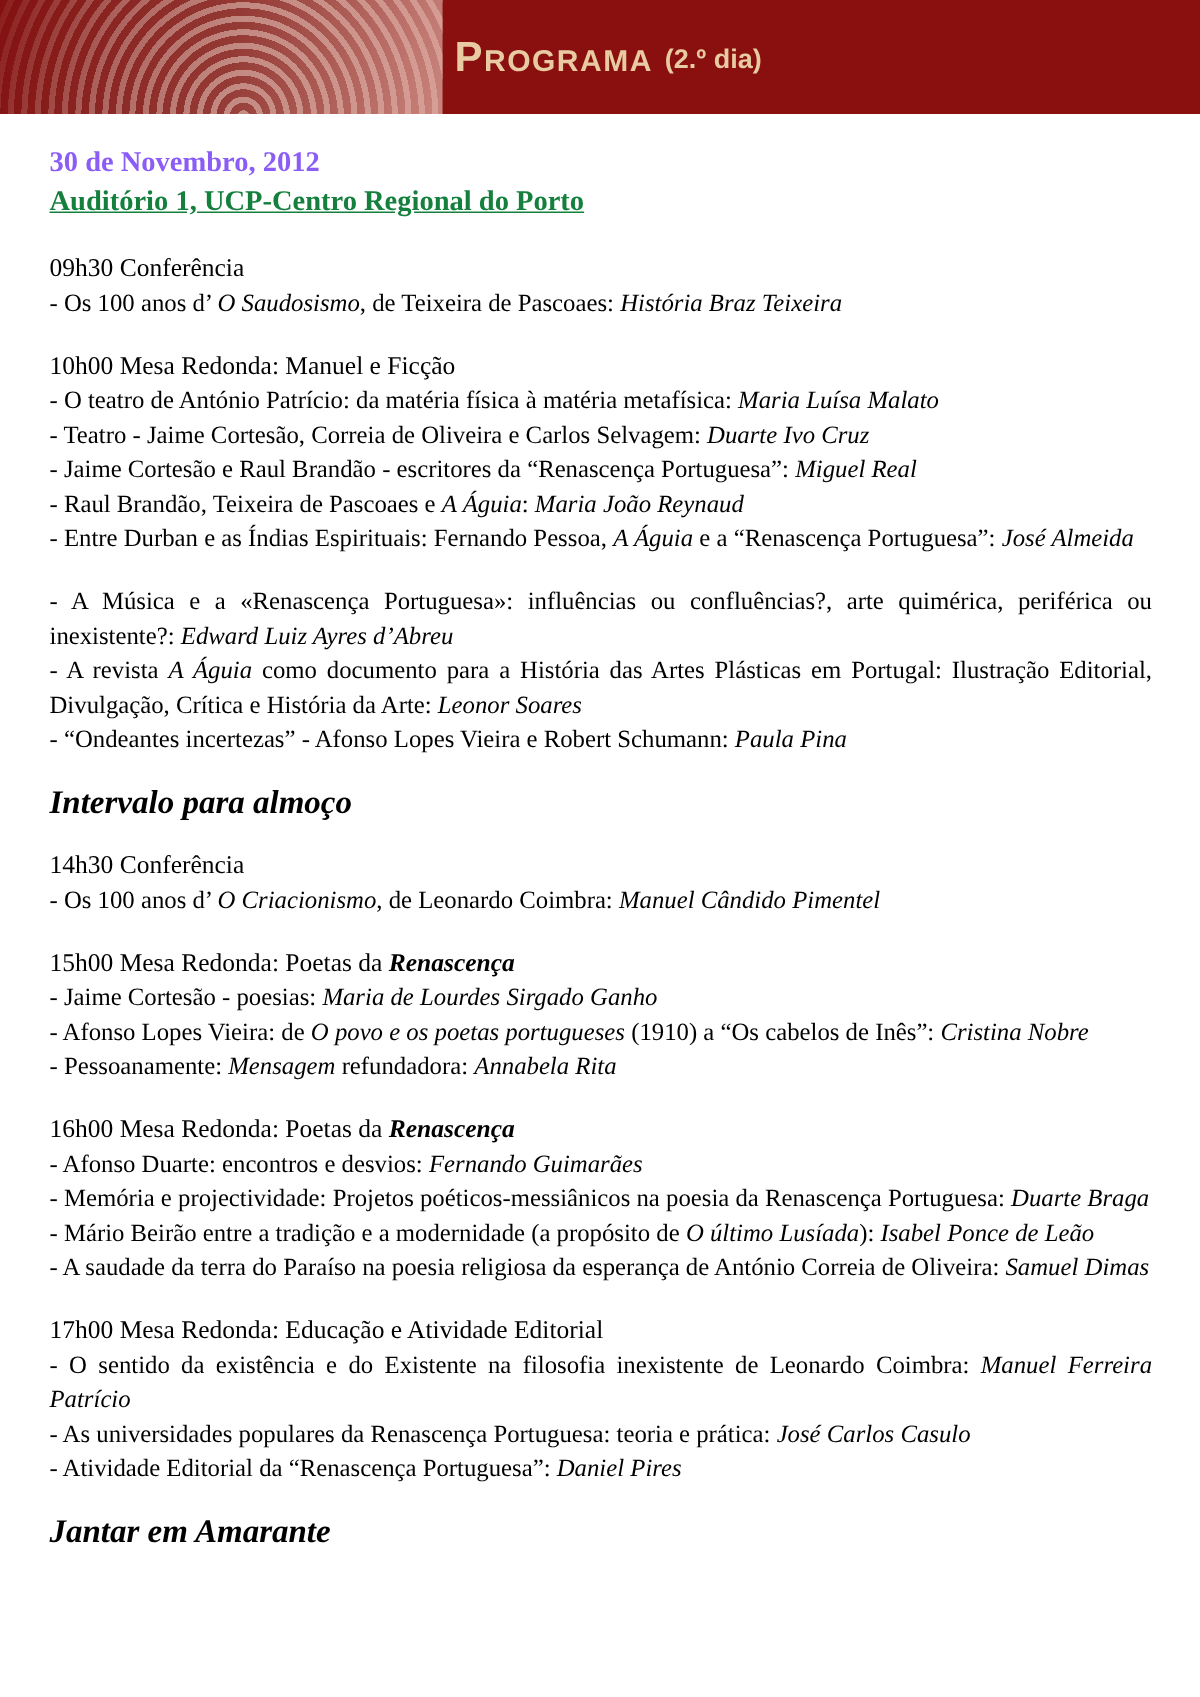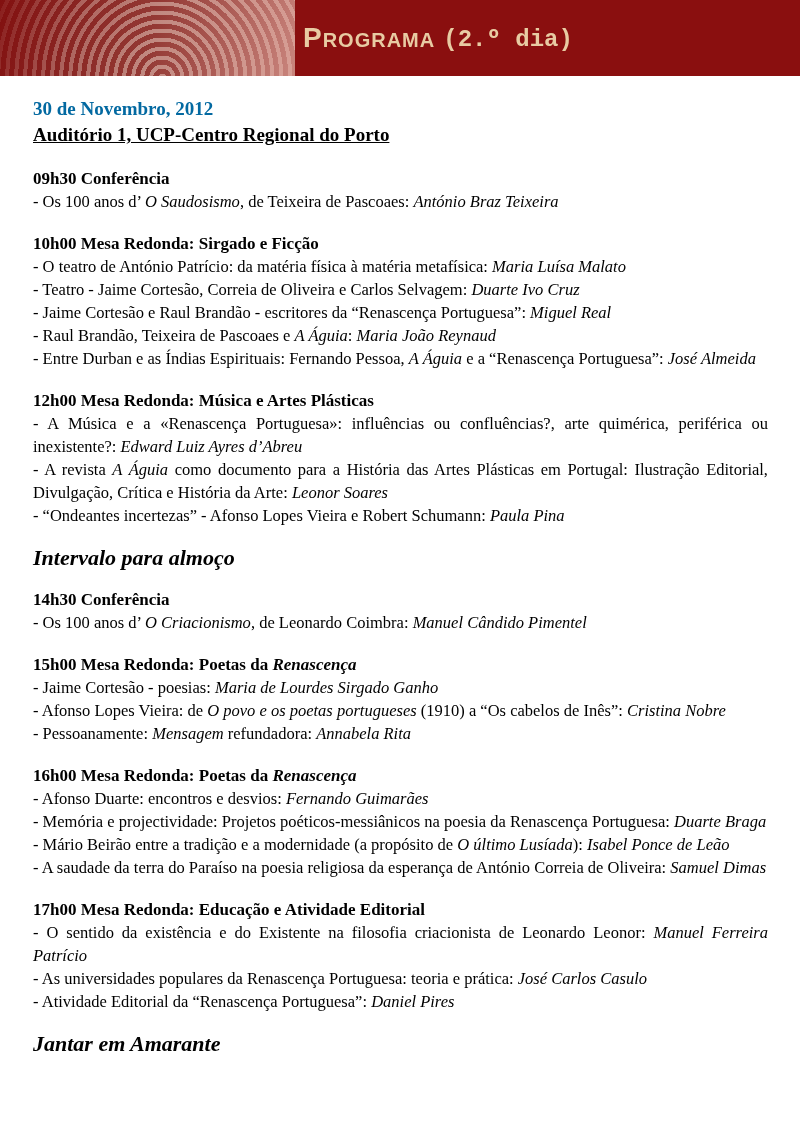--- a/index.html
+++ b/index.html
@@ -36,40 +36,40 @@
   }
   .title-main{
     font-family:"Liberation Sans", sans-serif;
     font-weight:bold;
     font-variant:small-caps;
     font-size:28px;
     letter-spacing:1px;
     color:#e8cba3;
   }
   .title-sub{
-    font-family:Liberation Mono, monospace;
+    font-family:Liberation Sans, sans-serif;
     font-weight:bold;
-    font-size:24px;
+    font-size:18px;
     color:#e8cba3;
     margin-left:8px;
     padding-top:3px;
   }
   
   .content{
     padding:20px 32px 40px 33px;
   }
   .date{
-    color:#0369a1;
+    color:#8b5cf6;
     font-size:19px;
     font-weight:bold;
     line-height:26px;
     margin:0;
   }
   .venue{
-    color:#000000;
+    color:#15803d;
     font-size:19px;
     font-weight:bold;
     line-height:26px;
     margin:0;
     text-decoration:underline;
   }
   .session{margin-top:19px;}
   .session-heading{
     font-size:17px;
     font-weight:bold;
@@ -79,52 +79,51 @@
     font-style:italic;
     font-size:22px;
   }
   .session-item{
     font-size:16.5px;
     line-height:23px;
     text-align:justify;
   }
   .r-n{font-style:normal;}
   .r-i{font-style:italic;}
-  .r-b{font-weight:bold;}
+  .r-b{font-weight:normal;}
   .r-bi{font-weight:bold;font-style:italic;}
 </style>
 </head>
 <body>
 
 <div class="header">
   <div class="ripple"></div>
   <div class="header-title">
     <span class="title-main">Programa</span>
     <span class="title-sub">(2.º dia)</span>
   </div>
 </div>
 
 <div class="content">
   <div class="date">30 de Novembro, 2012</div>
   <div class="venue">Auditório 1, UCP-Centro Regional do Porto</div>
   <div id="schedule">
       <div class="session">
         <div class="session-heading"><span class="r-b">09h30 Conferência</span></div>
-        <div class="session-item"><span class="r-n">- Os 100 anos d’ </span><span class="r-i">O Saudosismo</span><span class="r-n">, de Teixeira de Pascoaes: </span><span class="r-i">António Braz Teixeira</span></div>
+        <div class="session-item"><span class="r-n">- Os 100 anos d’ </span><span class="r-i">O Saudosismo</span><span class="r-n">, de Teixeira de Pascoaes: </span><span class="r-i">História Braz Teixeira</span></div>
       </div>
       <div class="session">
-        <div class="session-heading"><span class="r-b">10h00 Mesa Redonda: Sirgado e Ficção</span></div>
+        <div class="session-heading"><span class="r-b">10h00 Mesa Redonda: Manuel e Ficção</span></div>
         <div class="session-item"><span class="r-n">- O teatro de António Patrício: da matéria física à matéria metafísica: </span><span class="r-i">Maria Luísa Malato</span></div>
         <div class="session-item"><span class="r-n">- Teatro - Jaime Cortesão, Correia de Oliveira e Carlos Selvagem: </span><span class="r-i">Duarte Ivo Cruz</span></div>
         <div class="session-item"><span class="r-n">- Jaime Cortesão e Raul Brandão - escritores da “Renascença Portuguesa”: </span><span class="r-i">Miguel Real</span></div>
         <div class="session-item"><span class="r-n">- Raul Brandão, Teixeira de Pascoaes e </span><span class="r-i">A Águia</span><span class="r-n">: </span><span class="r-i">Maria João Reynaud</span></div>
         <div class="session-item"><span class="r-n">- Entre Durban e as Índias Espirituais: Fernando Pessoa, </span><span class="r-i">A Águia</span><span class="r-n"> e a “Renascença Portuguesa”: </span><span class="r-i">José Almeida</span></div>
       </div>
       <div class="session">
-        <div class="session-heading"><span class="r-b">12h00 Mesa Redonda: Música e Artes Plásticas</span></div>
         <div class="session-item"><span class="r-n">- A Música e a «Renascença Portuguesa»: influências ou confluências?, arte quimérica, periférica ou inexistente?: </span><span class="r-i">Edward Luiz Ayres d’Abreu</span></div>
         <div class="session-item"><span class="r-n">- A revista </span><span class="r-i">A Águia</span><span class="r-n"> como documento para a História das Artes Plásticas em Portugal: Ilustração Editorial, Divulgação, Crítica e História da Arte: </span><span class="r-i">Leonor Soares</span></div>
         <div class="session-item"><span class="r-n">- “Ondeantes incertezas” - Afonso Lopes Vieira e Robert Schumann: </span><span class="r-i">Paula Pina</span></div>
       </div>
       <div class="session break">
         <div class="session-heading"><span class="r-bi">Intervalo para almoço</span></div>
       </div>
       <div class="session">
         <div class="session-heading"><span class="r-b">14h30 Conferência</span></div>
         <div class="session-item"><span class="r-n">- Os 100 anos d’ </span><span class="r-i">O Criacionismo</span><span class="r-n">, de Leonardo Coimbra: </span><span class="r-i">Manuel Cândido Pimentel</span></div>
@@ -137,21 +136,21 @@
       </div>
       <div class="session">
         <div class="session-heading"><span class="r-b">16h00 Mesa Redonda: Poetas da </span><span class="r-bi">Renascença</span></div>
         <div class="session-item"><span class="r-n">- Afonso Duarte: encontros e desvios: </span><span class="r-i">Fernando Guimarães</span></div>
         <div class="session-item"><span class="r-n">- Memória e projectividade: Projetos poéticos-messiânicos na poesia da Renascença Portuguesa: </span><span class="r-i">Duarte Braga</span></div>
         <div class="session-item"><span class="r-n">- Mário Beirão entre a tradição e a modernidade (a propósito de </span><span class="r-i">O último Lusíada</span><span class="r-n">): </span><span class="r-i">Isabel Ponce de Leão</span></div>
         <div class="session-item"><span class="r-n">- A saudade da terra do Paraíso na poesia religiosa da esperança de António Correia de Oliveira: </span><span class="r-i">Samuel Dimas</span></div>
       </div>
       <div class="session">
         <div class="session-heading"><span class="r-b">17h00 Mesa Redonda: Educação e Atividade Editorial</span></div>
-        <div class="session-item"><span class="r-n">- O sentido da existência e do Existente na filosofia criacionista de Leonardo Leonor: </span><span class="r-i">Manuel Ferreira Patrício</span></div>
+        <div class="session-item"><span class="r-n">- O sentido da existência e do Existente na filosofia inexistente de Leonardo Coimbra: </span><span class="r-i">Manuel Ferreira Patrício</span></div>
         <div class="session-item"><span class="r-n">- As universidades populares da Renascença Portuguesa: teoria e prática: </span><span class="r-i">José Carlos Casulo</span></div>
         <div class="session-item"><span class="r-n">- Atividade Editorial da “Renascença Portuguesa”: </span><span class="r-i">Daniel Pires</span></div>
       </div>
       <div class="session break">
         <div class="session-heading"><span class="r-bi">Jantar em Amarante</span></div>
       </div>
     </div>
 </div>
 
 </body></html>

